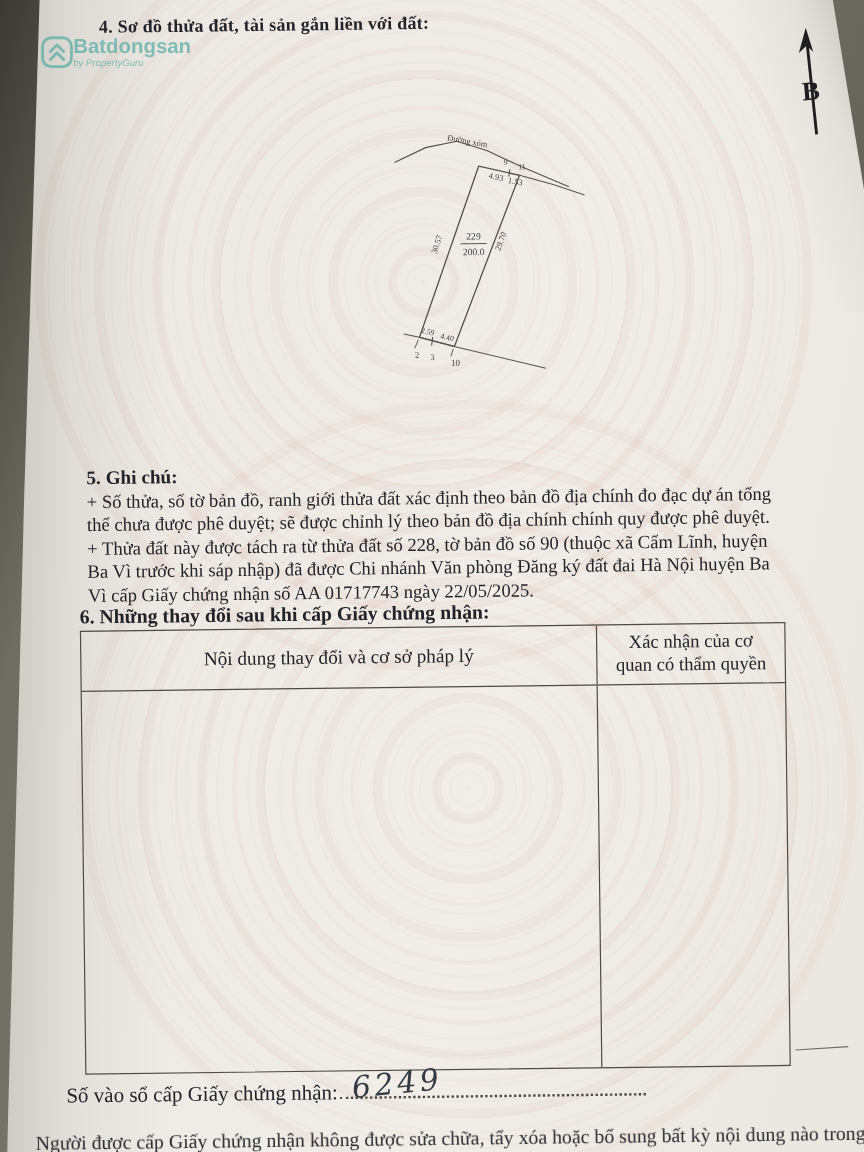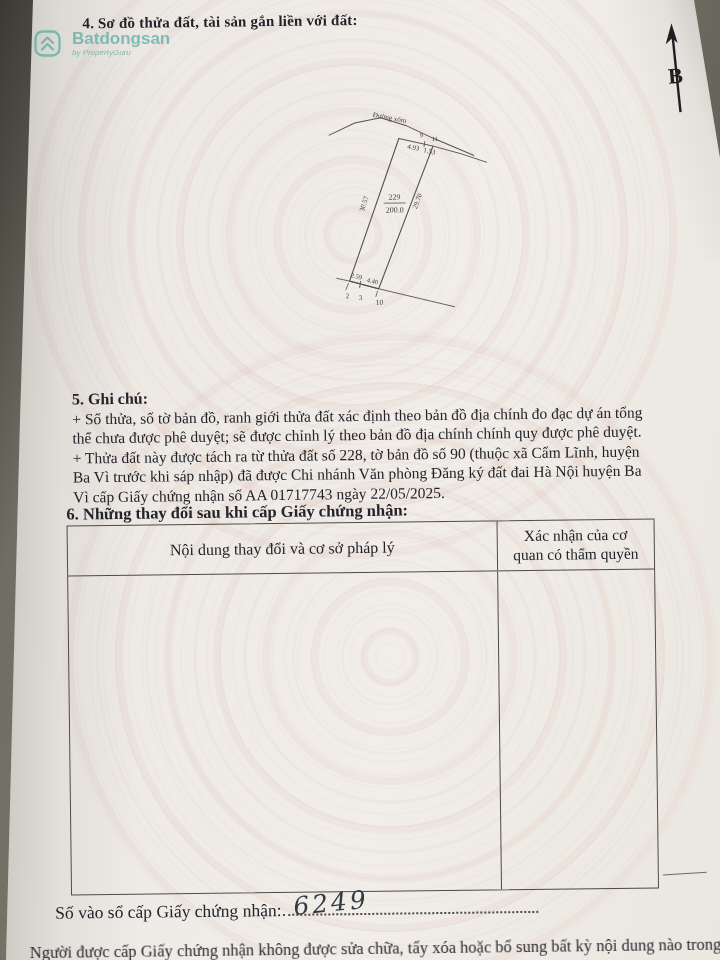--- a/index.html
+++ b/index.html
@@ -26,21 +26,21 @@
     background:
       repeating-radial-gradient(circle,rgba(214,168,156,0) 0 22px,rgba(214,168,156,.22) 22px 30px,rgba(214,168,156,0) 30px 46px,rgba(214,168,156,.14) 46px 49px),
       repeating-radial-gradient(circle,rgba(214,168,156,.10) 0 2px,rgba(214,168,156,0) 2px 13px);
     opacity:.55;}
   .drum1{left:28px;top:-90px;width:650px;height:650px;}
   .drum2{left:55px;top:322px;width:670px;height:670px;}
   .content{position:absolute;inset:0;transform:rotate(-0.7deg);transform-origin:360px 480px;color:#23232a;}
 
   .title4{position:absolute;left:88px;top:12px;font-size:15px;font-weight:bold;letter-spacing:.2px;}
 
-  .brand{position:absolute;left:6px;top:30px;display:flex;align-items:flex-start;gap:11px;opacity:.72;z-index:9;padding-left:28px;}
+  .brand{position:absolute;left:6px;top:30px;display:flex;align-items:flex-start;gap:0;opacity:.72;z-index:9;padding-left:28px;}
   .brand .bname{color:#58aba4;font-family:"Liberation Sans",sans-serif;font-weight:bold;font-size:17px;line-height:1;}
   .brand .bsub{color:#58aba4;font-family:"Liberation Sans",sans-serif;font-size:8px;line-height:1;margin-top:2px;font-style:italic;}
 
   .north{position:absolute;left:652px;top:24px;width:52px;height:102px;}
 
   .pdg{position:absolute;left:315px;top:100px;width:180px;height:215px;}
   .pdg text{fill:#3f3f42;font-family:"Liberation Serif",serif;}
   .pdg line,.pdg polyline,.pdg polygon,.pdg path{stroke:#55524e;fill:none;}
 
   .sec5{position:absolute;left:73px;top:386px;width:584px;font-size:15.5px;line-height:19.6px;}

